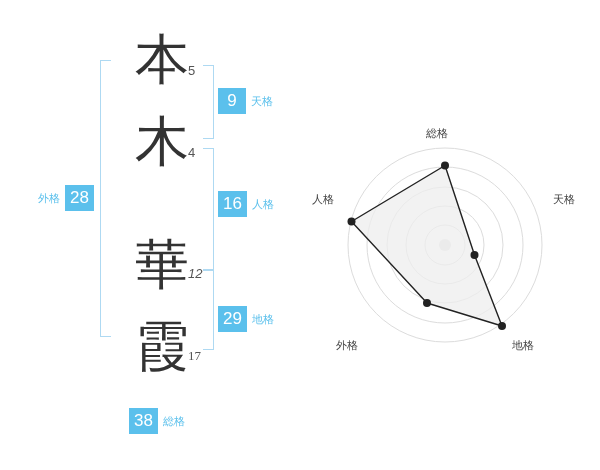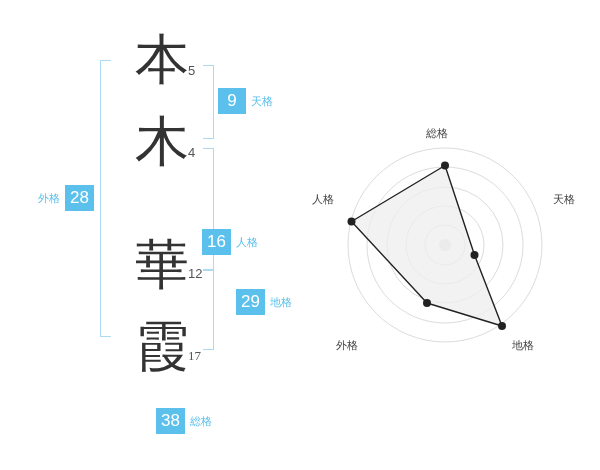--- a/index.html
+++ b/index.html
@@ -117,44 +117,44 @@
       <span class="kaku-val">28</span>
     </div>
 
     <div class="kanji" style="left:130px; top:33px;">本</div>
     <div class="stroke-num" style="left:188px; top:63px;">5</div>
 
     <div class="kanji" style="left:130px; top:115px;">木</div>
     <div class="stroke-num" style="left:188px; top:145px;">4</div>
 
     <div class="kanji" style="left:130px; top:238px;">華</div>
-    <div class="stroke-num" style="left:188px; top:266px;">12</div>
+    <div class="stroke-num" style="left:188px; top:266px;font-style:italic;">12</div>
 
     <div class="kanji" style="left:130px; top:320px;">霞</div>
     <div class="stroke-num" style="left:188px; top:348px;font-family:Liberation Serif, serif;">17</div>
 
     <div class="bracket" style="left:203px; top:65px; width:10px; height:72px;"></div>
     <div class="kaku-box" style="left:218px; top:88px;">
       <span class="kaku-val">9</span>
       <span class="kaku-label">天格</span>
     </div>
 
     <div class="bracket" style="left:203px; top:148px; width:10px; height:120px;"></div>
-    <div class="kaku-box" style="left:202px; top:191px;margin-top:38px;">
+    <div class="kaku-box" style="left:218px; top:191px;">
       <span class="kaku-val">16</span>
       <span class="kaku-label">人格</span>
     </div>
 
     <div class="bracket" style="left:203px; top:270px; width:10px; height:78px;"></div>
-    <div class="kaku-box" style="left:218px; top:289px;margin-left:18px;">
+    <div class="kaku-box" style="left:218px; top:306px;">
       <span class="kaku-val">29</span>
       <span class="kaku-label">地格</span>
     </div>
 
-    <div class="kaku-box" style="left:156px; top:408px;">
+    <div class="kaku-box" style="left:129px; top:408px;">
       <span class="kaku-val">38</span>
       <span class="kaku-label">総格</span>
     </div>
   </div>
 
   <div class="radar-wrap">
     <svg width="290" height="280" viewBox="0 0 290 280">
       <g>
         <circle cx="145" cy="135" r="97" fill="none" stroke="#dcdcdc" stroke-width="1"></circle>
         <circle cx="145" cy="135" r="78" fill="none" stroke="#dcdcdc" stroke-width="1"></circle>

